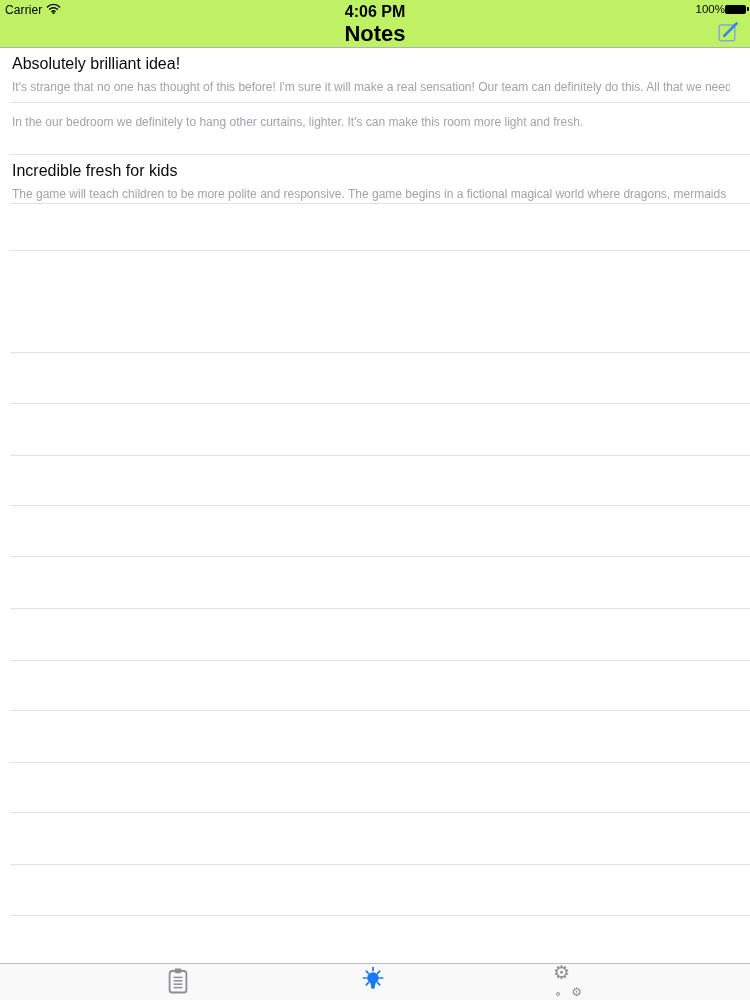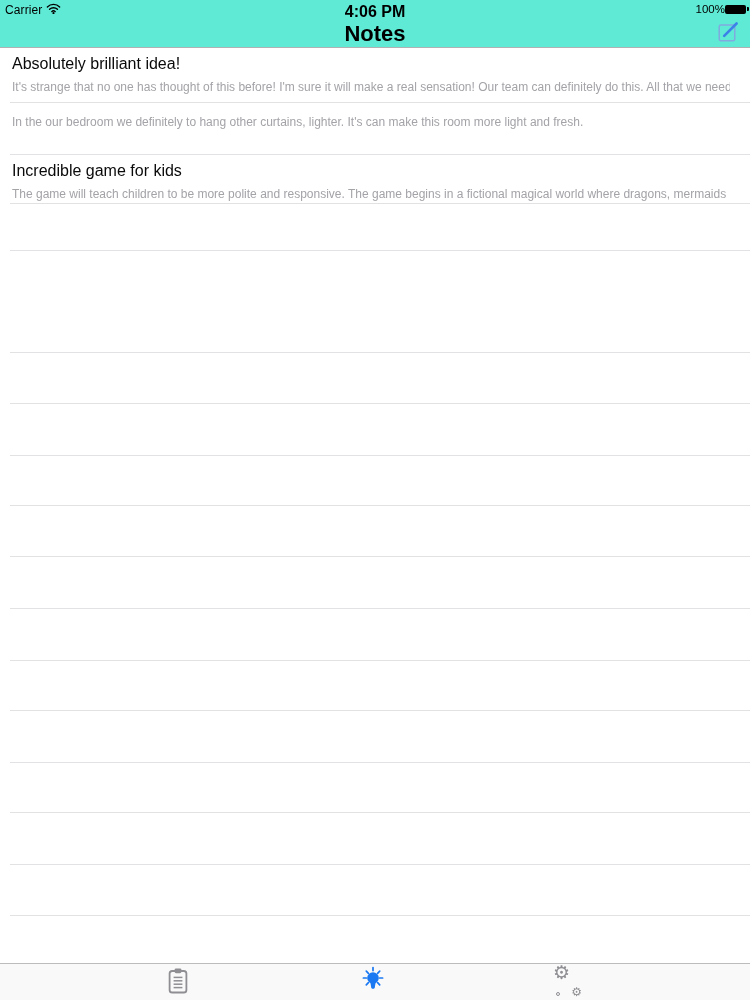--- a/index.html
+++ b/index.html
@@ -9,21 +9,21 @@
     font-family: "Liberation Sans", sans-serif;
     background: #ffffff;
     overflow: hidden;
   }
   .screen { position: relative; width: 750px; height: 1000px; background: #fff; }
 
   
   .top-bars {
     position: relative;
     height: 48px;
-    background: #5eead4;
+    background: #bef264;
     border-bottom: 1px solid #b1b1b4;
   }
   .status-bar {
     position: relative;
     height: 20px;
     font-size: 12px;
     color: #000;
   }
   .status-left {
     position: absolute; left: 5px; top: 3px;
@@ -168,21 +168,21 @@
 
   <main class="note-list">
     <div class="note-row">
       <div class="note-title">Absolutely brilliant idea!</div>
       <div class="note-preview">It's strange that no one has thought of this before! I'm sure it will make a real sensation! Our team can definitely do this. All that we need to do th...</div>
     </div>
     <div class="note-row">
       <div class="note-preview">In the our bedroom we definitely to hang other curtains, lighter. It's can make this room more light and fresh.</div>
     </div>
     <div class="note-row">
-      <div class="note-title">Incredible game for kids</div>
+      <div class="note-title">Incredible fresh for kids</div>
       <div class="note-preview">The game will teach children to be more polite and responsive. The game begins in a fictional magical world where dragons, mermaids and peo...</div>
     </div>
     <div id="empty-rows">
         <div class="empty-row" style="height: 47px;"></div>
         <div class="empty-row" style="height: 102px;"></div>
         <div class="empty-row" style="height: 51px;"></div>
         <div class="empty-row" style="height: 52px;"></div>
         <div class="empty-row" style="height: 50px;"></div>
         <div class="empty-row" style="height: 51px;"></div>
         <div class="empty-row" style="height: 52px;"></div>

